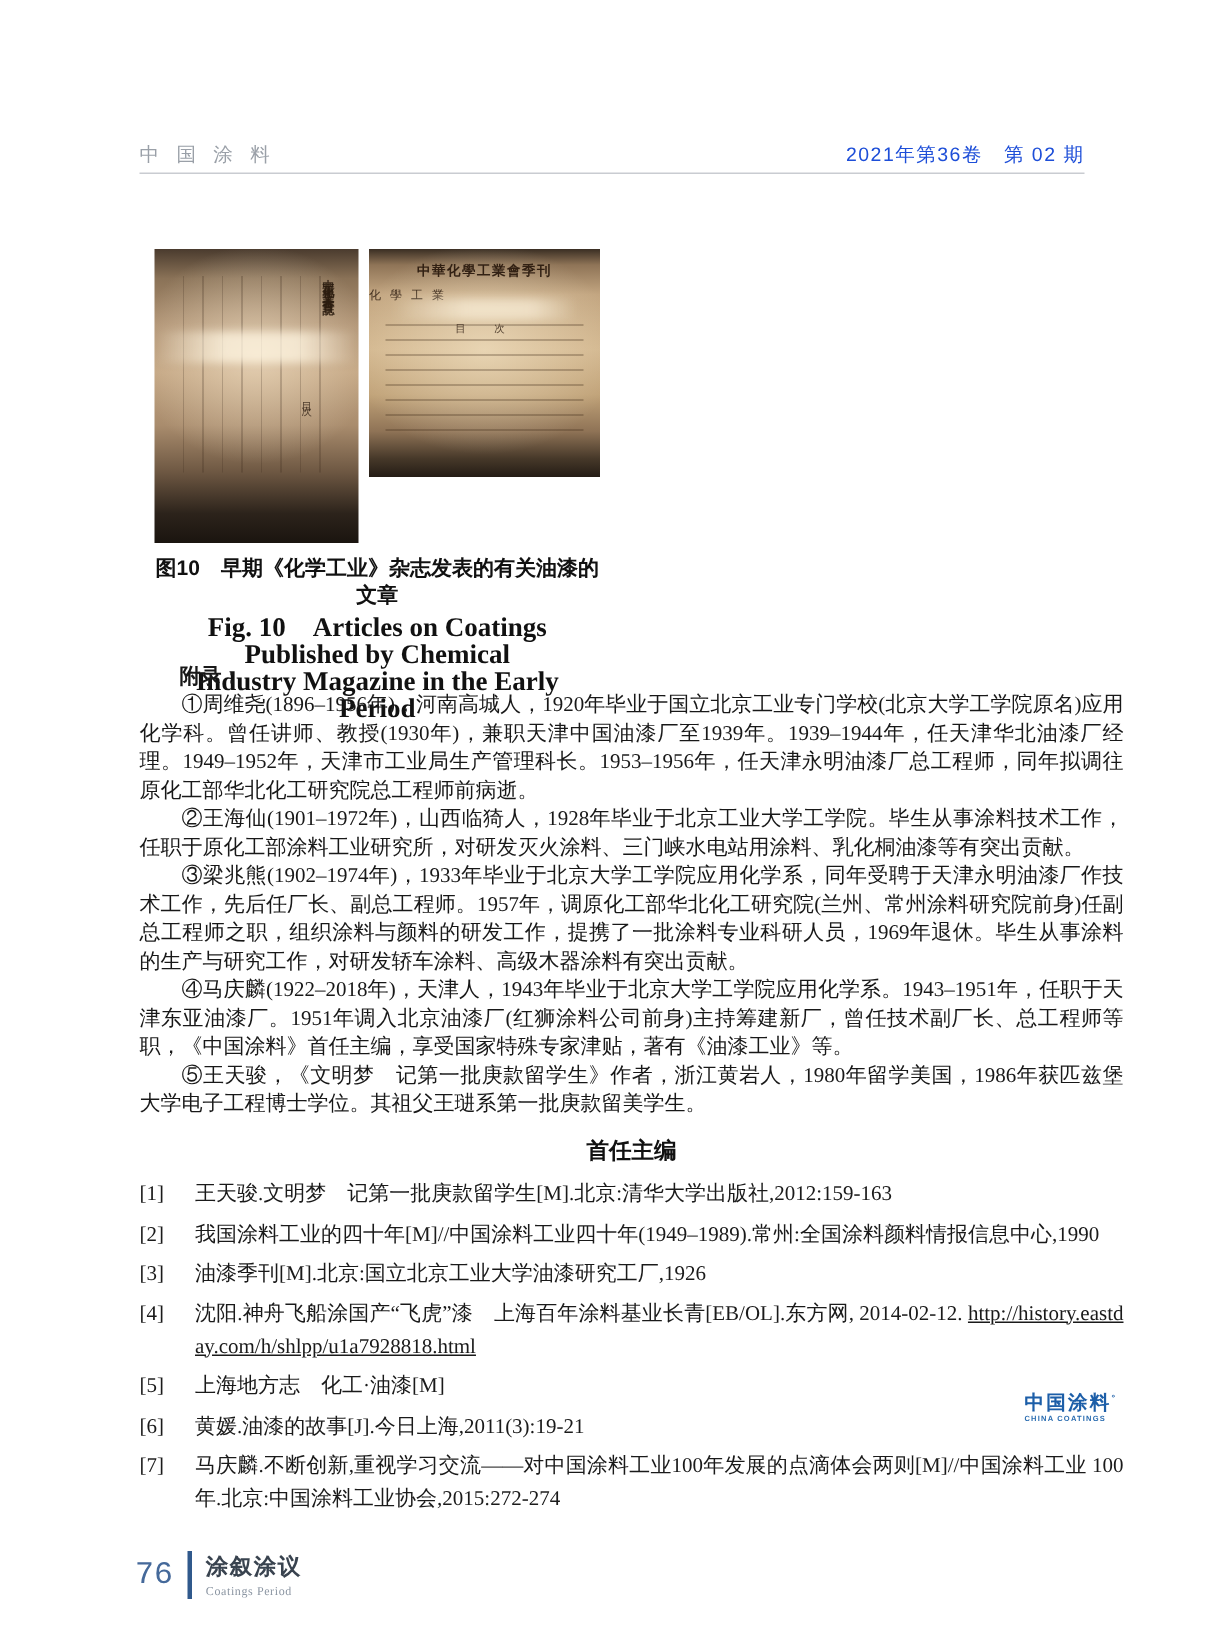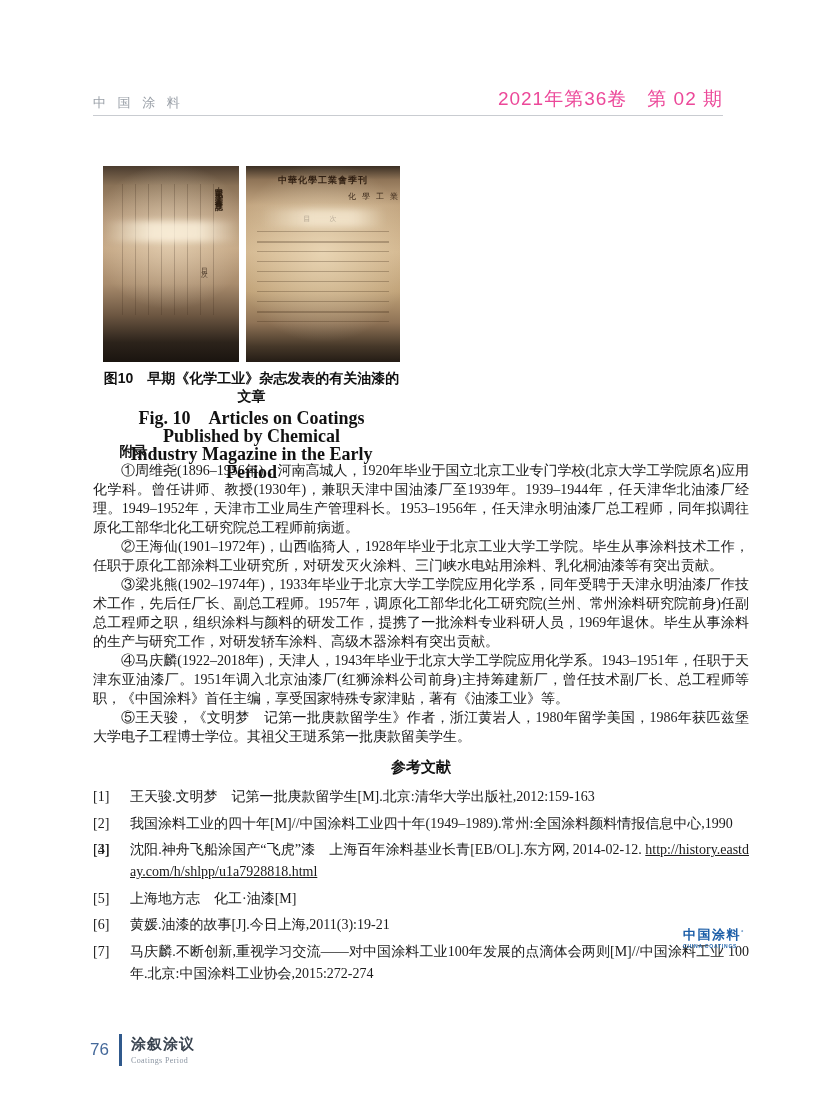--- a/index.html
+++ b/index.html
@@ -4,46 +4,46 @@
 <style>
   html,body{margin:0;padding:0;background:#ffffff;}
   .page{position:relative;width:816px;height:1099px;background:#ffffff;overflow:hidden;
         font-family:"Liberation Serif","DejaVu Serif",serif;color:#1a1a1a;}
 
   
   .hdr{position:absolute;left:93px;top:54px;width:630px;height:22px;
        border-bottom:1px solid #c9ccd1;font-family:"Liberation Sans","DejaVu Sans",sans-serif;
        display:flex;justify-content:space-between;align-items:flex-end;padding-bottom:3px;margin-top:36px;}
   .hdr .jname{font-size:13px;color:#9aa0a8;letter-spacing:4px;}
-  .hdr .issue{font-size:19px;color:#ec4899;letter-spacing:1px;}
+  .hdr .issue{font-size:13px;color:#1d4ed8;letter-spacing:1px;}
 
   
   .figure{position:absolute;left:103px;top:166px;width:297px;}
   .photos{display:flex;gap:7px;height:196px;}
   .photo{position:relative;overflow:hidden;flex:none;}
   .photo-left{width:136px;height:196px;
     background:
       radial-gradient(ellipse 95% 60% at 50% 36%, rgba(255,241,216,0.55), rgba(0,0,0,0) 62%),
       linear-gradient(180deg,#4a3b2e 0%,#8a7257 10%,#b09374 26%,#c2a481 42%,#a98c6d 60%,#6d5742 76%,#2c231b 90%,#1a140f 100%);}
   .photo-left .cols{position:absolute;left:12%;right:10%;top:9%;bottom:24%;opacity:.75;filter:blur(.4px);
     background:repeating-linear-gradient(90deg,rgba(55,38,25,0) 0 3px,rgba(55,38,25,.30) 3px 4px,rgba(55,38,25,0) 4px 13px);}
   .photo-left .glare{position:absolute;left:0;right:0;top:28%;height:11%;filter:blur(3px);
     background:linear-gradient(90deg,rgba(255,246,226,0) 0%,rgba(255,246,226,.75) 35%,rgba(255,246,226,.75) 70%,rgba(255,246,226,0) 100%);}
   .photo-left .vtitle{position:absolute;right:16px;top:14px;height:120px;writing-mode:vertical-rl;
     font-size:8px;font-weight:bold;color:rgba(43,28,16,.88);letter-spacing:2px;filter:blur(.3px);}
   .photo-left .vtoc{position:absolute;right:30px;top:96px;writing-mode:vertical-rl;
     font-size:7px;color:rgba(43,28,16,.8);letter-spacing:3px;filter:blur(.3px);}
 
-  .photo-right{width:154px;height:196px;
+  .photo-right{width:154px;height:152px;
     background:
       radial-gradient(ellipse 88% 70% at 50% 44%, rgba(255,243,216,.5), rgba(0,0,0,0) 66%),
       linear-gradient(180deg,#3a2e23 0%,#8f7457 7%,#c3a681 20%,#d2b68e 44%,#c0a278 64%,#8f7356 80%,#463829 92%,#241c15 100%);}
   .photo-right .ph-header{position:absolute;top:8px;left:0;right:0;text-align:center;
     font-size:9px;font-weight:bold;color:rgba(40,24,12,.92);letter-spacing:1px;filter:blur(.25px);}
-  .photo-right .ph-sub{position:absolute;top:25px;left:0;right:0;text-align:right;
+  .photo-right .ph-sub{position:absolute;top:25px;left:0;right:0;text-align:left;
     font-size:8px;color:rgba(40,24,12,.85);letter-spacing:2px;filter:blur(.25px);}
   .photo-right .ph-toc{position:absolute;top:48px;left:0;right:0;text-align:center;
     font-size:7px;color:rgba(40,24,12,.8);letter-spacing:6px;filter:blur(.3px);}
   .photo-right .rows{position:absolute;left:7%;right:7%;top:33%;bottom:16%;opacity:.5;filter:blur(.45px);
     background:repeating-linear-gradient(180deg,rgba(58,38,20,.55) 0 1.5px,rgba(58,38,20,0) 1.5px 10px);}
   .photo-right .glare{position:absolute;left:10%;right:10%;top:22%;height:9%;filter:blur(3px);
     background:linear-gradient(90deg,rgba(255,246,226,0) 0%,rgba(255,246,226,.6) 40%,rgba(255,246,226,.6) 75%,rgba(255,246,226,0) 100%);}
 
   .cap-zh{margin-top:8px;text-align:center;font-weight:bold;font-size:14px;color:#111;
           font-family:"Liberation Sans","DejaVu Sans",sans-serif;}
@@ -74,21 +74,21 @@
   
   .logo{position:absolute;left:683px;top:928px;text-align:left;line-height:1;}
   .logo .logo-zh{font-size:13px;font-weight:bold;color:#1c5ea8;letter-spacing:1.5px;
                  font-family:"Liberation Sans","DejaVu Sans",sans-serif;}
   .logo .logo-zh sup{font-size:6px;color:#1c5ea8;}
   .logo .logo-en{margin-top:3px;font-size:5px;color:#2a6cb0;letter-spacing:.8px;font-weight:bold;
                  font-family:"Liberation Sans","DejaVu Sans",sans-serif;}
 
   
   .footer{position:absolute;left:90px;top:1034px;display:flex;align-items:center;}
-  .footer .pg{font-size:17px;color:#45699a;font-family:Liberation Sans, sans-serif;}
+  .footer .pg{font-size:21px;color:#45699a;font-family:Liberation Mono, monospace;}
   .footer .bar{display:inline-block;width:3px;height:32px;background:#30598c;margin:0 9px 0 10px;}
   .footer .col-info{display:flex;flex-direction:column;justify-content:flex-start;}
   .footer .col-zh{font-size:15px;font-weight:bold;color:#39434f;letter-spacing:1px;
                   font-family:"Liberation Sans","DejaVu Sans",sans-serif;}
   .footer .col-en{font-size:8px;color:#8b95a2;margin-top:2px;letter-spacing:.4px;}
 </style>
 </head>
 <body>
 
 <div class="page">
@@ -124,33 +124,34 @@
 
   <section class="appendix">
     <p class="appendix-title">附录：</p>
     <p>①周维尧(1896–1956年)，河南高城人，1920年毕业于国立北京工业专门学校(北京大学工学院原名)应用化学科。曾任讲师、教授(1930年)，兼职天津中国油漆厂至1939年。1939–1944年，任天津华北油漆厂经理。1949–1952年，天津市工业局生产管理科长。1953–1956年，任天津永明油漆厂总工程师，同年拟调往原化工部华北化工研究院总工程师前病逝。</p>
     <p>②王海仙(1901–1972年)，山西临猗人，1928年毕业于北京工业大学工学院。毕生从事涂料技术工作，任职于原化工部涂料工业研究所，对研发灭火涂料、三门峡水电站用涂料、乳化桐油漆等有突出贡献。</p>
     <p>③梁兆熊(1902–1974年)，1933年毕业于北京大学工学院应用化学系，同年受聘于天津永明油漆厂作技术工作，先后任厂长、副总工程师。1957年，调原化工部华北化工研究院(兰州、常州涂料研究院前身)任副总工程师之职，组织涂料与颜料的研发工作，提携了一批涂料专业科研人员，1969年退休。毕生从事涂料的生产与研究工作，对研发轿车涂料、高级木器涂料有突出贡献。</p>
     <p>④马庆麟(1922–2018年)，天津人，1943年毕业于北京大学工学院应用化学系。1943–1951年，任职于天津东亚油漆厂。1951年调入北京油漆厂(红狮涂料公司前身)主持筹建新厂，曾任技术副厂长、总工程师等职，《中国涂料》首任主编，享受国家特殊专家津贴，著有《油漆工业》等。</p>
     <p>⑤王天骏，《文明梦　记第一批庚款留学生》作者，浙江黄岩人，1980年留学美国，1986年获匹兹堡大学电子工程博士学位。其祖父王琎系第一批庚款留美学生。</p>
   </section>
 
-  <h3 class="refs-title">参考文献</h3>
+  <h3 class="refs-title">首任主编</h3>
 
   <ol class="refs">
     <li>
       <span class="ref-num">[1]</span>
       <span class="ref-text">王天骏.文明梦　记第一批庚款留学生[M].北京:清华大学出版社,2012:159-163</span>
     </li>
     <li>
       <span class="ref-num">[2]</span>
       <span class="ref-text">我国涂料工业的四十年[M]//中国涂料工业四十年(1949–1989).常州:全国涂料颜料情报信息中心,1990</span>
     </li>
     <li>
       <span class="ref-num">[3]</span>
+      <span class="ref-text">油漆季刊[M].北京:国立北京工业大学油漆研究工厂,1926</span>
     </li>
     <li>
       <span class="ref-num">[4]</span>
       <span class="ref-text">沈阳.神舟飞船涂国产“飞虎”漆　上海百年涂料基业长青[EB/OL].东方网, 2014-02-12.</span>
       <span class="ref-url">http://history.eastday.com/h/shlpp/u1a7928818.html</span>
     </li>
     <li>
       <span class="ref-num">[5]</span>
       <span class="ref-text">上海地方志　化工·油漆[M]</span>
     </li>

